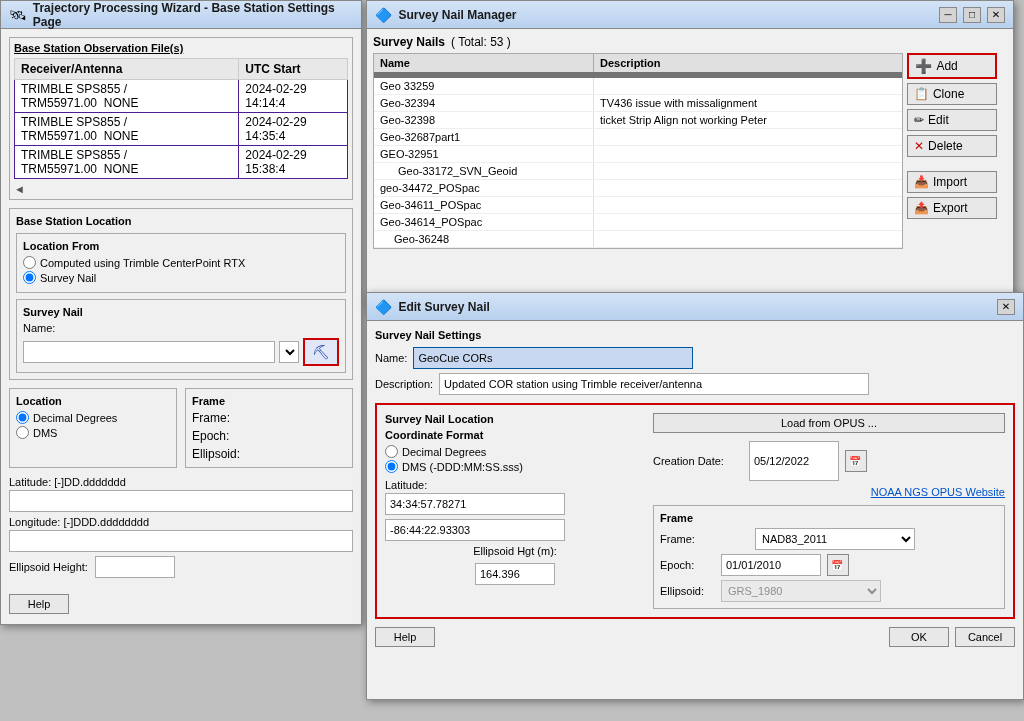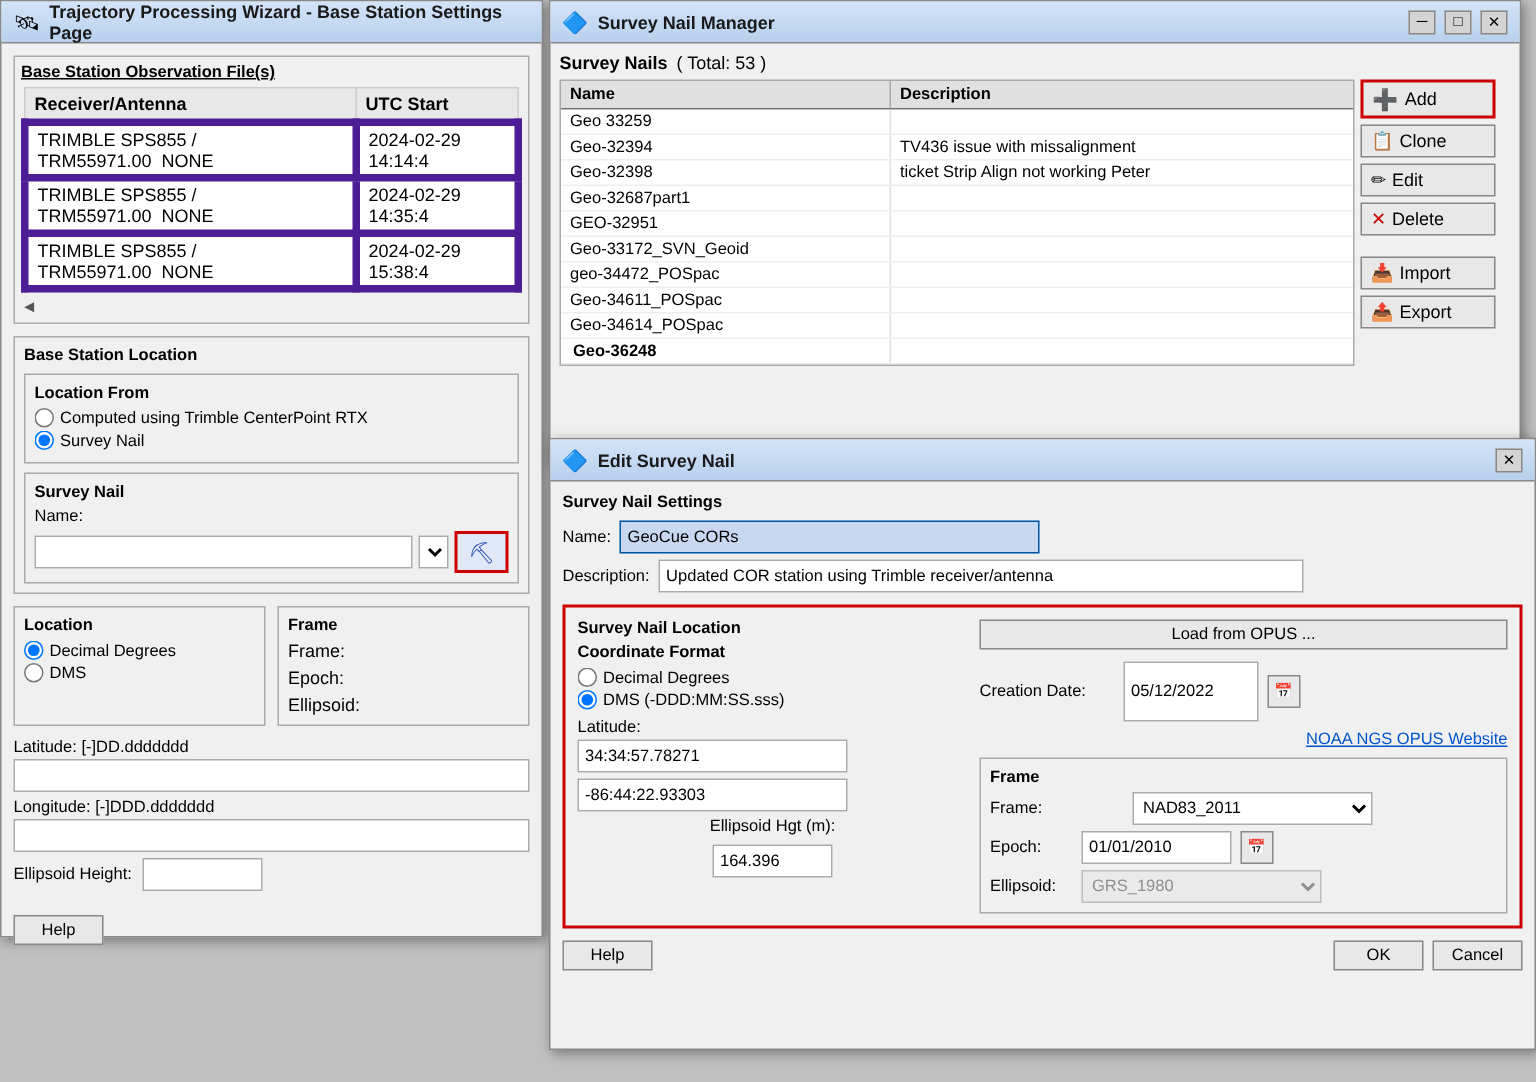--- a/index.html
+++ b/index.html
@@ -55,21 +55,21 @@
     
     table { width: 100%; border-collapse: collapse; font-size: 11px; }
     th {
       background: #e8e8e8;
       border: 1px solid #ccc;
       padding: 3px 6px;
       text-align: left;
       font-weight: 600;
     }
     td {
-      border: 5px solid #4c1d95;
+      border: 1px solid #4c1d95;
       padding: 2px 6px;
       background: white;
     }
 
     
     input[type="text"], input[type="date"] {
       height: 22px;
       border: 1px solid #aaa;
       padding: 2px 4px;
       background: white;
@@ -208,21 +208,21 @@
           <span>Ellipsoid:</span>
         </div>
       </div>
     </div>
 
     <div style="margin-bottom:4px;">
       <div style="font-size:11px; margin-bottom:2px;">Latitude: [-]DD.ddddddd</div>
       <input type="text" style="width: 100%; height: 22px;">
     </div>
     <div style="margin-bottom:4px;">
-      <div style="font-size:11px; margin-bottom:2px;">Longitude: [-]DDD.ddddddd</div>
+      <div style="font-size:11px; margin-bottom:2px;">Longitude: [-]DDD.dddddddd</div>
       <input type="text" style="width: 100%; height: 22px;">
     </div>
     <div style="margin-bottom:8px;">
       <span style="font-size:11px;">Ellipsoid Height:</span>
       <input type="text" style="width: 80px; height: 22px; margin-left: 4px;">
     </div>
 
     <button class="btn" style="margin-top:8px;">Help</button>
   </div>
 </div>
@@ -240,21 +240,21 @@
   <div style="padding:6px; position:relative; height:calc(100% - 28px);">
 
     <div style="display:flex; align-items:center; gap:6px; margin-bottom:4px;">
       <span style="font-size:12px; font-weight:600;">Survey Nails</span>
       <span style="font-size:12px;">( Total: 53 )</span>
     </div>
 
     <div style="display:flex; gap:4px;">
 
       <div style="flex:1; overflow:hidden; border:1px solid #aaa;">
-        <div style="display:grid; grid-template-columns:220px 1fr; background:#e0e0e0; border-bottom:1px solid #737373;">
+        <div style="display:grid; grid-template-columns:220px 1fr; background:#e0e0e0; border-bottom:6px solid #737373;">
           <div style="padding:3px 6px; font-weight:600; font-size:11px; border-right:1px solid #aaa;">Name</div>
           <div style="padding:3px 6px; font-weight:600; font-size:11px;">Description</div>
         </div>
         <div style="overflow-y:auto; max-height:220px;">
 
           <div style="display:grid; grid-template-columns:220px 1fr; border-bottom:1px solid #eee;">
             <div style="padding:2px 6px; font-size:11px; background:white; border-right:1px solid #e0e0e0;">Geo 33259</div>
             <div style="padding:2px 6px; font-size:11px; background:white;"></div>
           </div>
           <div style="display:grid; grid-template-columns:220px 1fr; border-bottom:1px solid #eee;">
@@ -267,37 +267,37 @@
           </div>
           <div style="display:grid; grid-template-columns:220px 1fr; border-bottom:1px solid #eee;">
             <div style="padding:2px 6px; font-size:11px; background:white; border-right:1px solid #e0e0e0;">Geo-32687part1</div>
             <div style="padding:2px 6px; font-size:11px; background:white;"></div>
           </div>
           <div style="display:grid; grid-template-columns:220px 1fr; border-bottom:1px solid #eee;">
             <div style="padding:2px 6px; font-size:11px; background:white; border-right:1px solid #e0e0e0;">GEO-32951</div>
             <div style="padding:2px 6px; font-size:11px; background:white;"></div>
           </div>
           <div style="display:grid; grid-template-columns:220px 1fr; border-bottom:1px solid #eee;">
-            <div style="padding:2px 6px; font-size:11px; background:white; border-right:1px solid #e0e0e0;">Geo-33172_SVN_Geoid</div>
+            <div style="padding:2px 24px; font-size:11px; background:white; border-right:1px solid #e0e0e0;">Geo-33172_SVN_Geoid</div>
             <div style="padding:2px 6px; font-size:11px; background:white;"></div>
           </div>
           <div style="display:grid; grid-template-columns:220px 1fr; border-bottom:1px solid #eee;">
             <div style="padding:2px 6px; font-size:11px; background:white; border-right:1px solid #e0e0e0;">geo-34472_POSpac</div>
             <div style="padding:2px 6px; font-size:11px; background:white;"></div>
           </div>
           <div style="display:grid; grid-template-columns:220px 1fr; border-bottom:1px solid #eee;">
             <div style="padding:2px 6px; font-size:11px; background:white; border-right:1px solid #e0e0e0;">Geo-34611_POSpac</div>
             <div style="padding:2px 6px; font-size:11px; background:white;"></div>
           </div>
           <div style="display:grid; grid-template-columns:220px 1fr; border-bottom:1px solid #eee;">
             <div style="padding:2px 6px; font-size:11px; background:white; border-right:1px solid #e0e0e0;">Geo-34614_POSpac</div>
             <div style="padding:2px 6px; font-size:11px; background:white;"></div>
           </div>
           <div style="display:grid; grid-template-columns:220px 1fr; border-bottom:1px solid #eee;">
-            <div style="padding:2px 8px; font-size:11px; background:white; border-right:1px solid #e0e0e0;font-weight:bold;">Geo-36248</div>
+            <div style="padding:2px 20px; font-size:11px; background:white; border-right:1px solid #e0e0e0;">Geo-36248</div>
             <div style="padding:2px 6px; font-size:11px; background:white;"></div>
           </div>
         </div>
       </div>
 
       <div style="display:flex; flex-direction:column; gap:4px; width:100px;">
         <button class="side-btn add-highlighted">
           <span style="color:#228b22; font-size:14px;">➕</span>
           <span>Add</span>
         </button>

